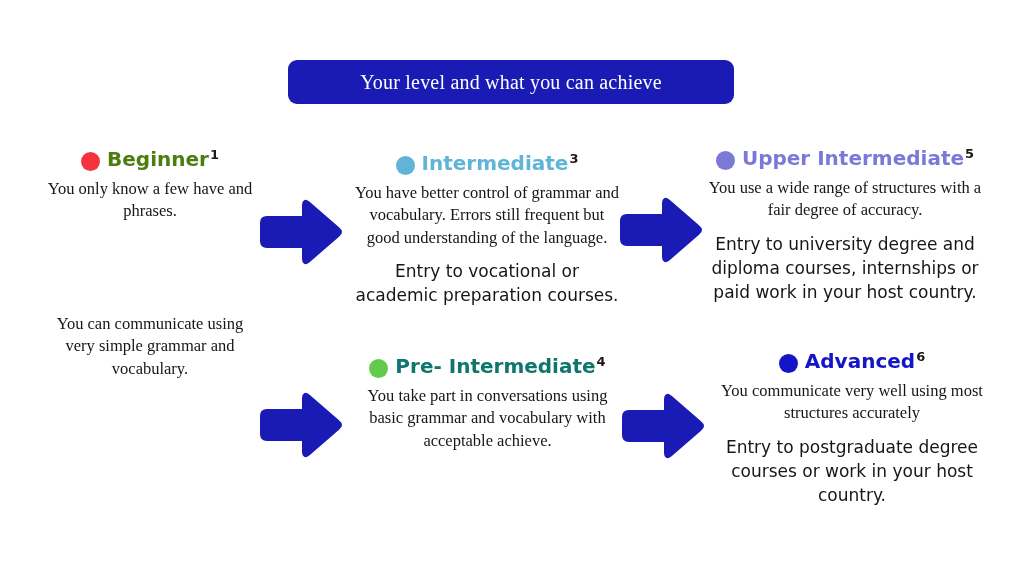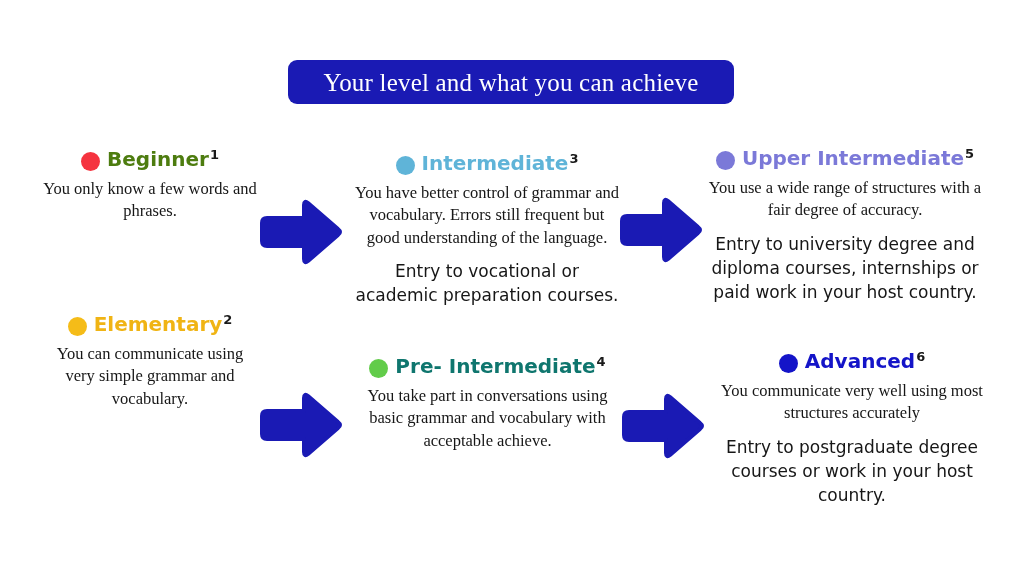--- a/index.html
+++ b/index.html
@@ -27,21 +27,21 @@
     width: 446px;
     height: 44px;
     background: #1A1AB4;
     border-radius: 9px;
     display: flex;
     align-items: center;
     justify-content: center;
   }
   .title-text {
     font-family: "Liberation Serif", "DejaVu Serif", serif;
-    font-size: 25px;
+    font-size: 20px;
     color: #ffffff;
     letter-spacing: 0.2px;
     white-space: nowrap;
     line-height: 1;
   }
 
   
   .level {
     position: absolute;
     text-align: center;
@@ -126,29 +126,24 @@
   <div class="title-bar" style="background: rgb(26, 26, 180);">
     <span class="title-text" style="color: rgb(255, 255, 255);">Your level and what you can achieve</span>
   </div>
 
   <div class="level" id="lvl-beginner">
     <div class="level-head">
       <span class="dot" style="background: rgb(245, 51, 63);"></span>
       <span class="level-name" style="color: #4d7c0f;">Beginner</span>
       <span class="level-num">1</span>
     </div>
-    <div class="desc-serif">You only know a few words and phrases.</div>
+    <div class="desc-serif">You only know a few have and phrases.</div>
   </div>
 
   <div class="level" id="lvl-elementary">
-    <div class="level-head">
-      <span class="dot" style="background: rgb(245, 188, 24);"></span>
-      <span class="level-name" style="color: rgb(240, 180, 20);">Elementary</span>
-      <span class="level-num">2</span>
-    </div>
     <div class="desc-serif">You can communicate using very simple grammar and vocabulary.</div>
   </div>
 
   <div class="level" id="lvl-intermediate">
     <div class="level-head">
       <span class="dot" style="background: rgb(95, 180, 216);"></span>
       <span class="level-name" style="color: rgb(95, 180, 216);">Intermediate</span>
       <span class="level-num">3</span>
     </div>
     <div class="desc-serif">You have better control of grammar and vocabulary. Errors still frequent but good understanding of the language.</div>

